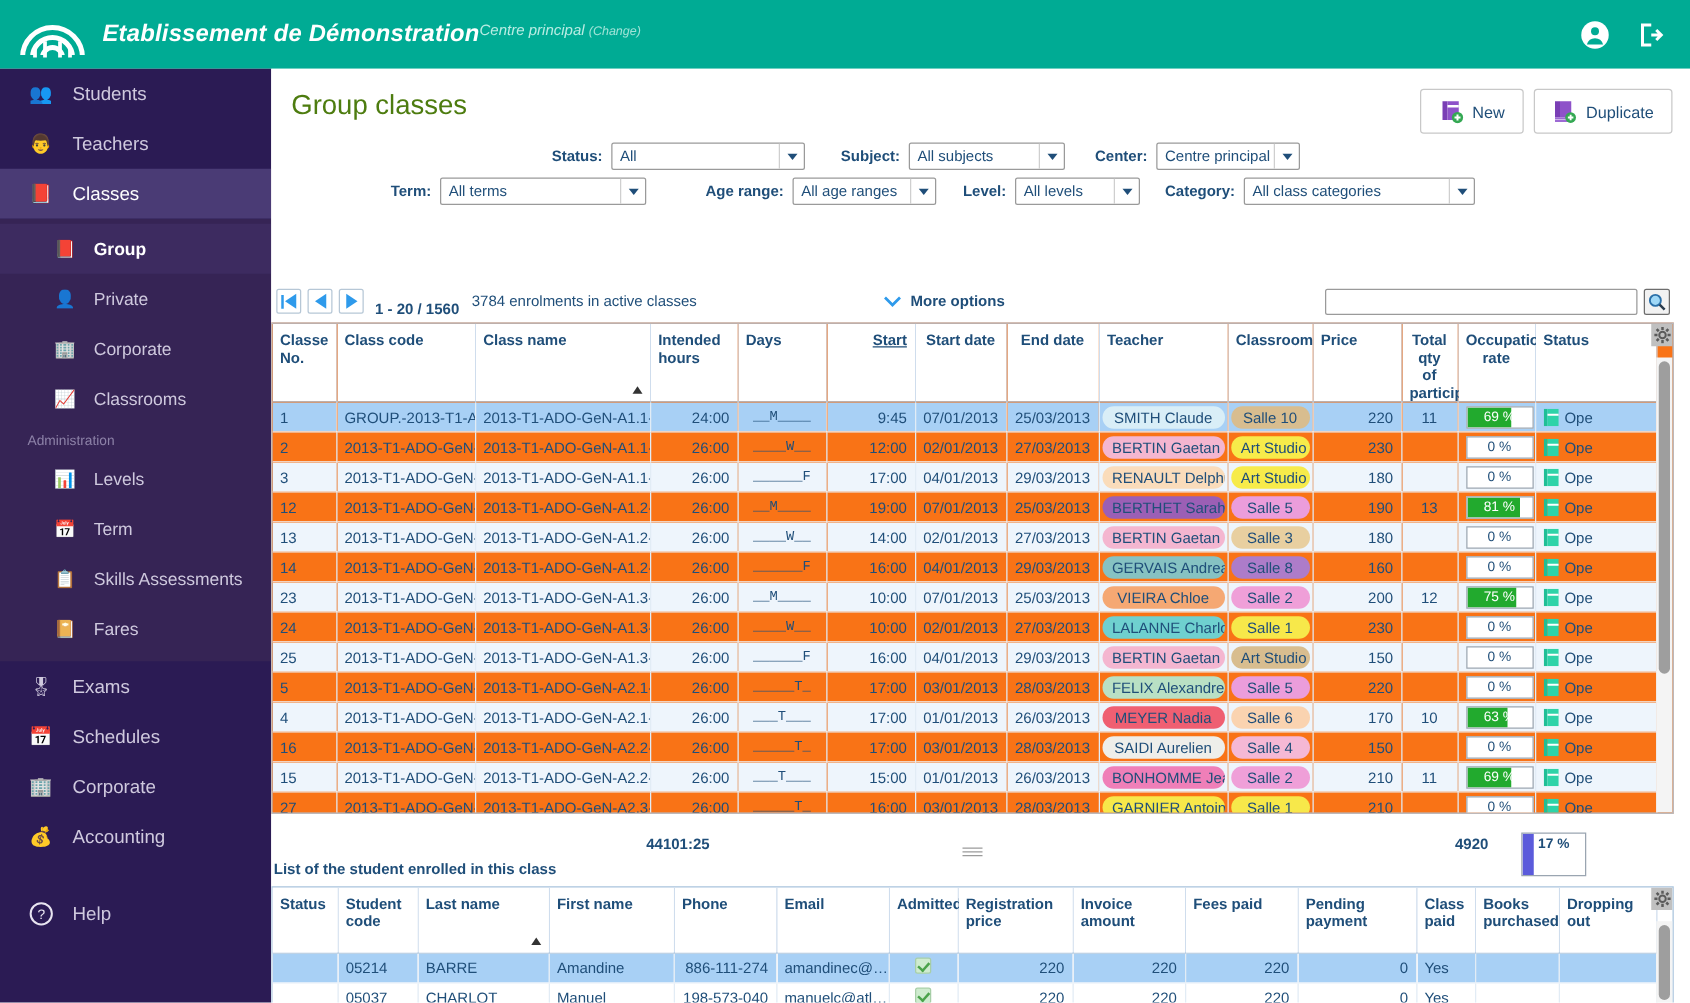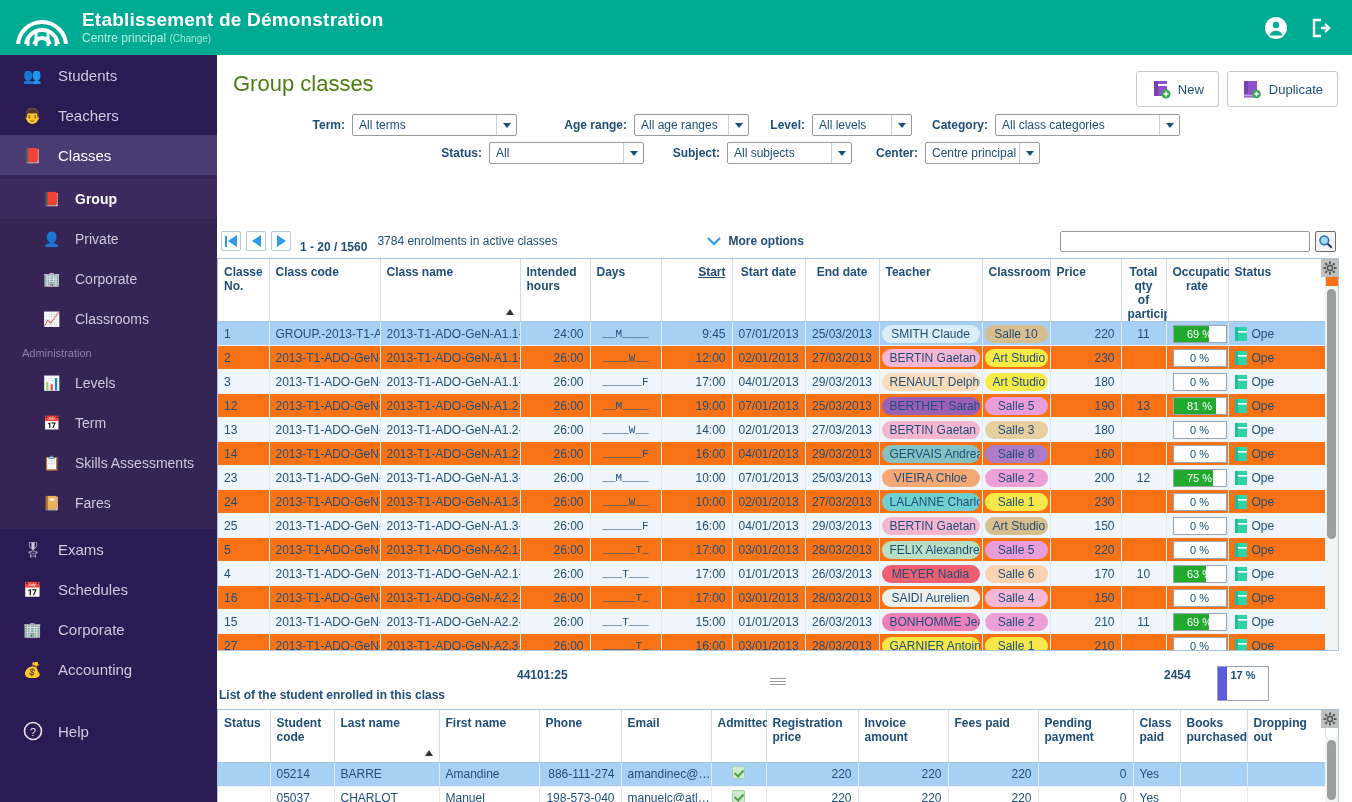--- a/index.html
+++ b/index.html
@@ -11,21 +11,21 @@
     overflow: hidden;
     background: #fff;
   }
   
   #topbar {
     position: absolute; top: 0; left: 0; width: 1352px; height: 55px;
     background: #00ab94;
     display: flex; align-items: center;
   }
   #brand-logo { width: 56px; height: 40px; margin-left: 14px; margin-right: 12px; flex: none; }
-  #brand-text { display: flex; flex-direction: column; justify-content: center; }
+  #brand-text { display: flex; flex-direction: row; justify-content: center; font-style: italic; }
   #org-title { color: #fff; font-size: 19px; font-weight: bold; letter-spacing: .2px; line-height: 22px; }
   #org-sub { font-size: 12px; color: #b9ece3; line-height: 14px; }
   #org-sub .chg { font-size: 10px; color: #9fe3d7; }
   #topbar-right { margin-left: auto; display: flex; align-items: center; gap: 20px; margin-right: 20px; }
   .topicon { width: 24px; height: 24px; cursor: pointer; }
 
   
   #sidebar {
     position: absolute; top: 55px; left: 0; width: 217px; height: 747px;
     background: #2b1b54;
@@ -299,20 +299,43 @@
         <rect x="2" y="15" width="13" height="1.6" fill="#9d6ad4"></rect>
         <rect x="2" y="17" width="13" height="1.6" fill="#9d6ad4"></rect>
         <circle cx="14.5" cy="15" r="4.3" fill="#34a853"></circle>
         <path d="M14.5 12.8v4.4M12.3 15h4.4" stroke="#fff" stroke-width="1.5"></path>
       </svg>
       <span>Duplicate</span>
     </div>
   </div>
 
   <div id="filters">
+    <div class="filter-row">
+      <div class="flabel" style="width:265px">Status:</div>
+      <div class="fselect" style="width:155px">
+        <span class="txt">All</span>
+        <span class="arrow">
+            <i class="caret-dn"></i>
+          </span>
+      </div>
+      <div class="flabel" style="width:76px">Subject:</div>
+      <div class="fselect" style="width:125px">
+        <span class="txt">All subjects</span>
+        <span class="arrow">
+            <i class="caret-dn"></i>
+          </span>
+      </div>
+      <div class="flabel" style="width:66px">Center:</div>
+      <div class="fselect" style="width:115px">
+        <span class="txt">Centre principal</span>
+        <span class="arrow">
+            <i class="caret-dn"></i>
+          </span>
+      </div>
+    </div>
     <div class="filter-row">
       <div class="flabel" style="width:128px">Term:</div>
       <div class="fselect" style="width:165px">
         <span class="txt">All terms</span>
         <span class="arrow">
             <i class="caret-dn"></i>
           </span>
       </div>
       <div class="flabel" style="width:110px">Age range:</div>
       <div class="fselect" style="width:115px">
@@ -324,43 +347,20 @@
       <div class="flabel" style="width:56px">Level:</div>
       <div class="fselect" style="width:100px">
         <span class="txt">All levels</span>
         <span class="arrow">
             <i class="caret-dn"></i>
           </span>
       </div>
       <div class="flabel" style="width:76px">Category:</div>
       <div class="fselect" style="width:185px">
         <span class="txt">All class categories</span>
-        <span class="arrow">
-            <i class="caret-dn"></i>
-          </span>
-      </div>
-    </div>
-    <div class="filter-row">
-      <div class="flabel" style="width:265px">Status:</div>
-      <div class="fselect" style="width:155px">
-        <span class="txt">All</span>
-        <span class="arrow">
-            <i class="caret-dn"></i>
-          </span>
-      </div>
-      <div class="flabel" style="width:76px">Subject:</div>
-      <div class="fselect" style="width:125px">
-        <span class="txt">All subjects</span>
-        <span class="arrow">
-            <i class="caret-dn"></i>
-          </span>
-      </div>
-      <div class="flabel" style="width:66px">Center:</div>
-      <div class="fselect" style="width:115px">
-        <span class="txt">Centre principal</span>
         <span class="arrow">
             <i class="caret-dn"></i>
           </span>
       </div>
     </div>
   </div>
 
   <div id="pager-row">
     <div style="width:4px"></div>
     <div class="pg-btn">
@@ -855,21 +855,21 @@
         </g>
       </svg>
     </div>
     <div id="grid1-vscroll">
       <div id="grid1-thumb"></div>
     </div>
   </div>
 
   <div id="grid1-totals">
     <span class="tot" style="left:300px">44101:25</span>
-    <span class="tot" style="left:947px">2454</span>
+    <span class="tot" style="left:947px">4920</span>
     <span class="tot" style="left:1000px;top:-2px">
       <span class="pctbox" style="width:52px;height:35px;line-height:17px">
         <span class="pctfill" style="width:17%;background:#5b5bdb"></span>
         <span class="pcttxt">17 %</span>
       </span>
     </span>
   </div>
 
   <div id="splitter">
     <span class="grip">

